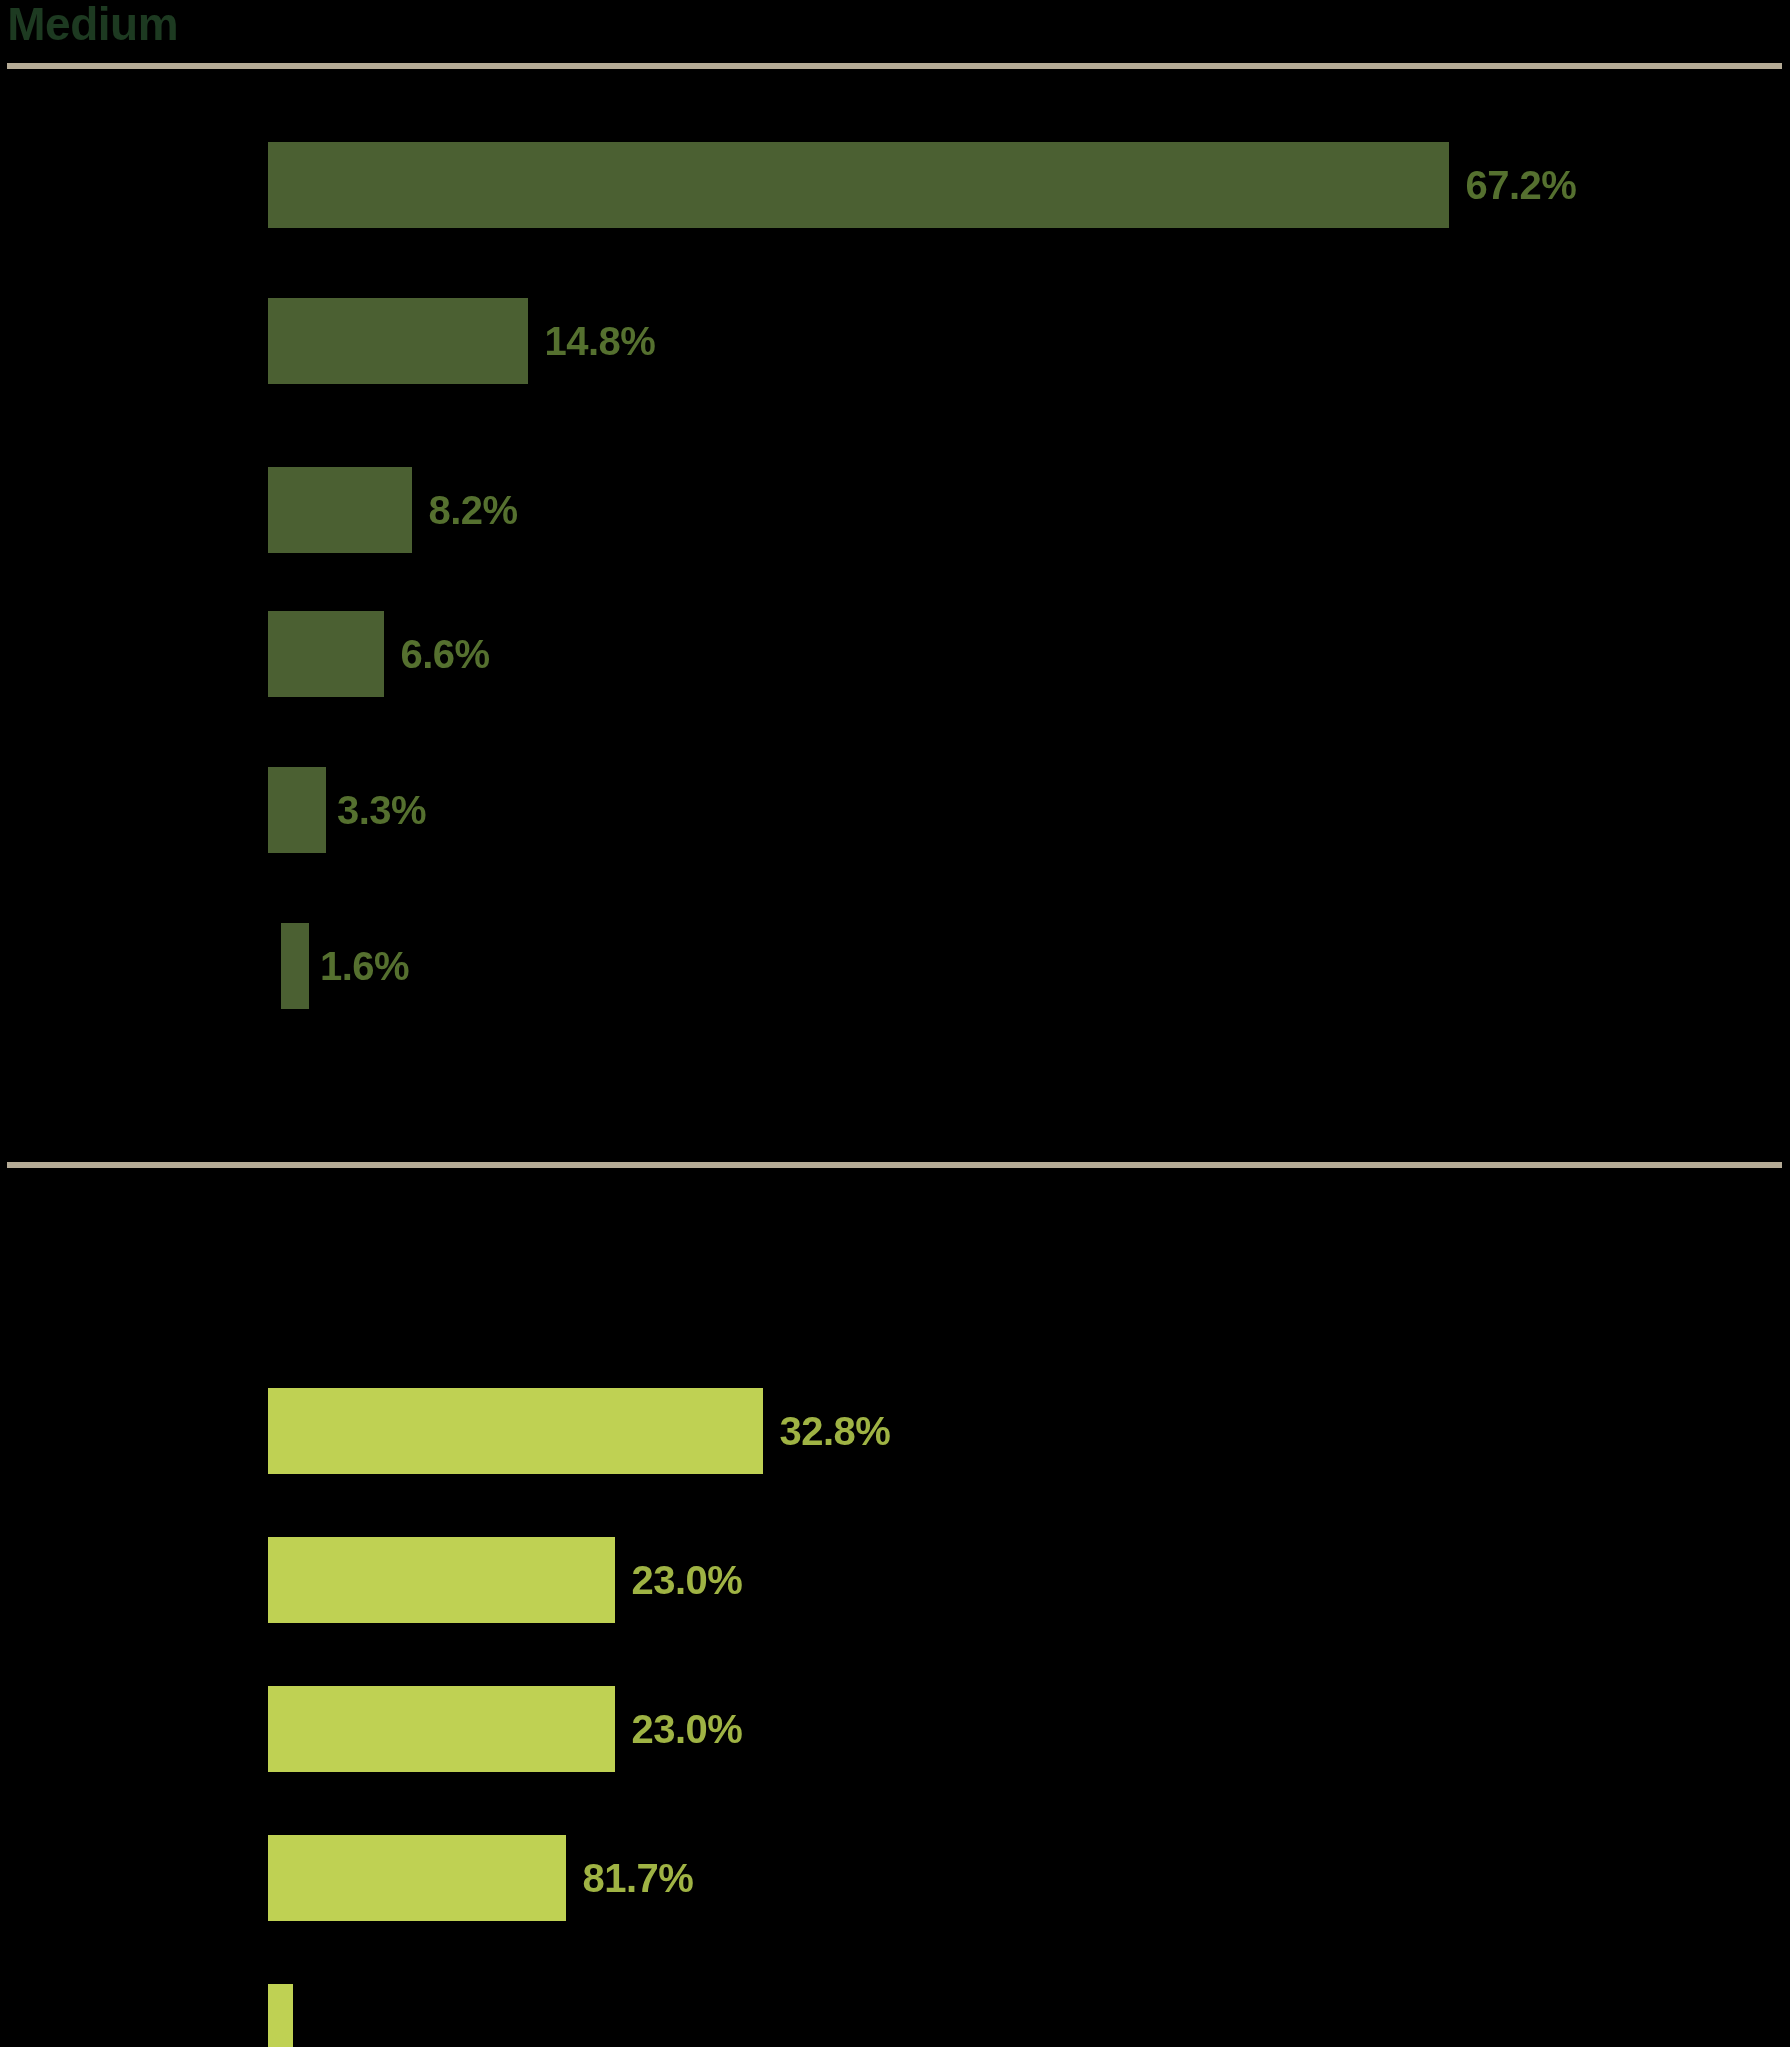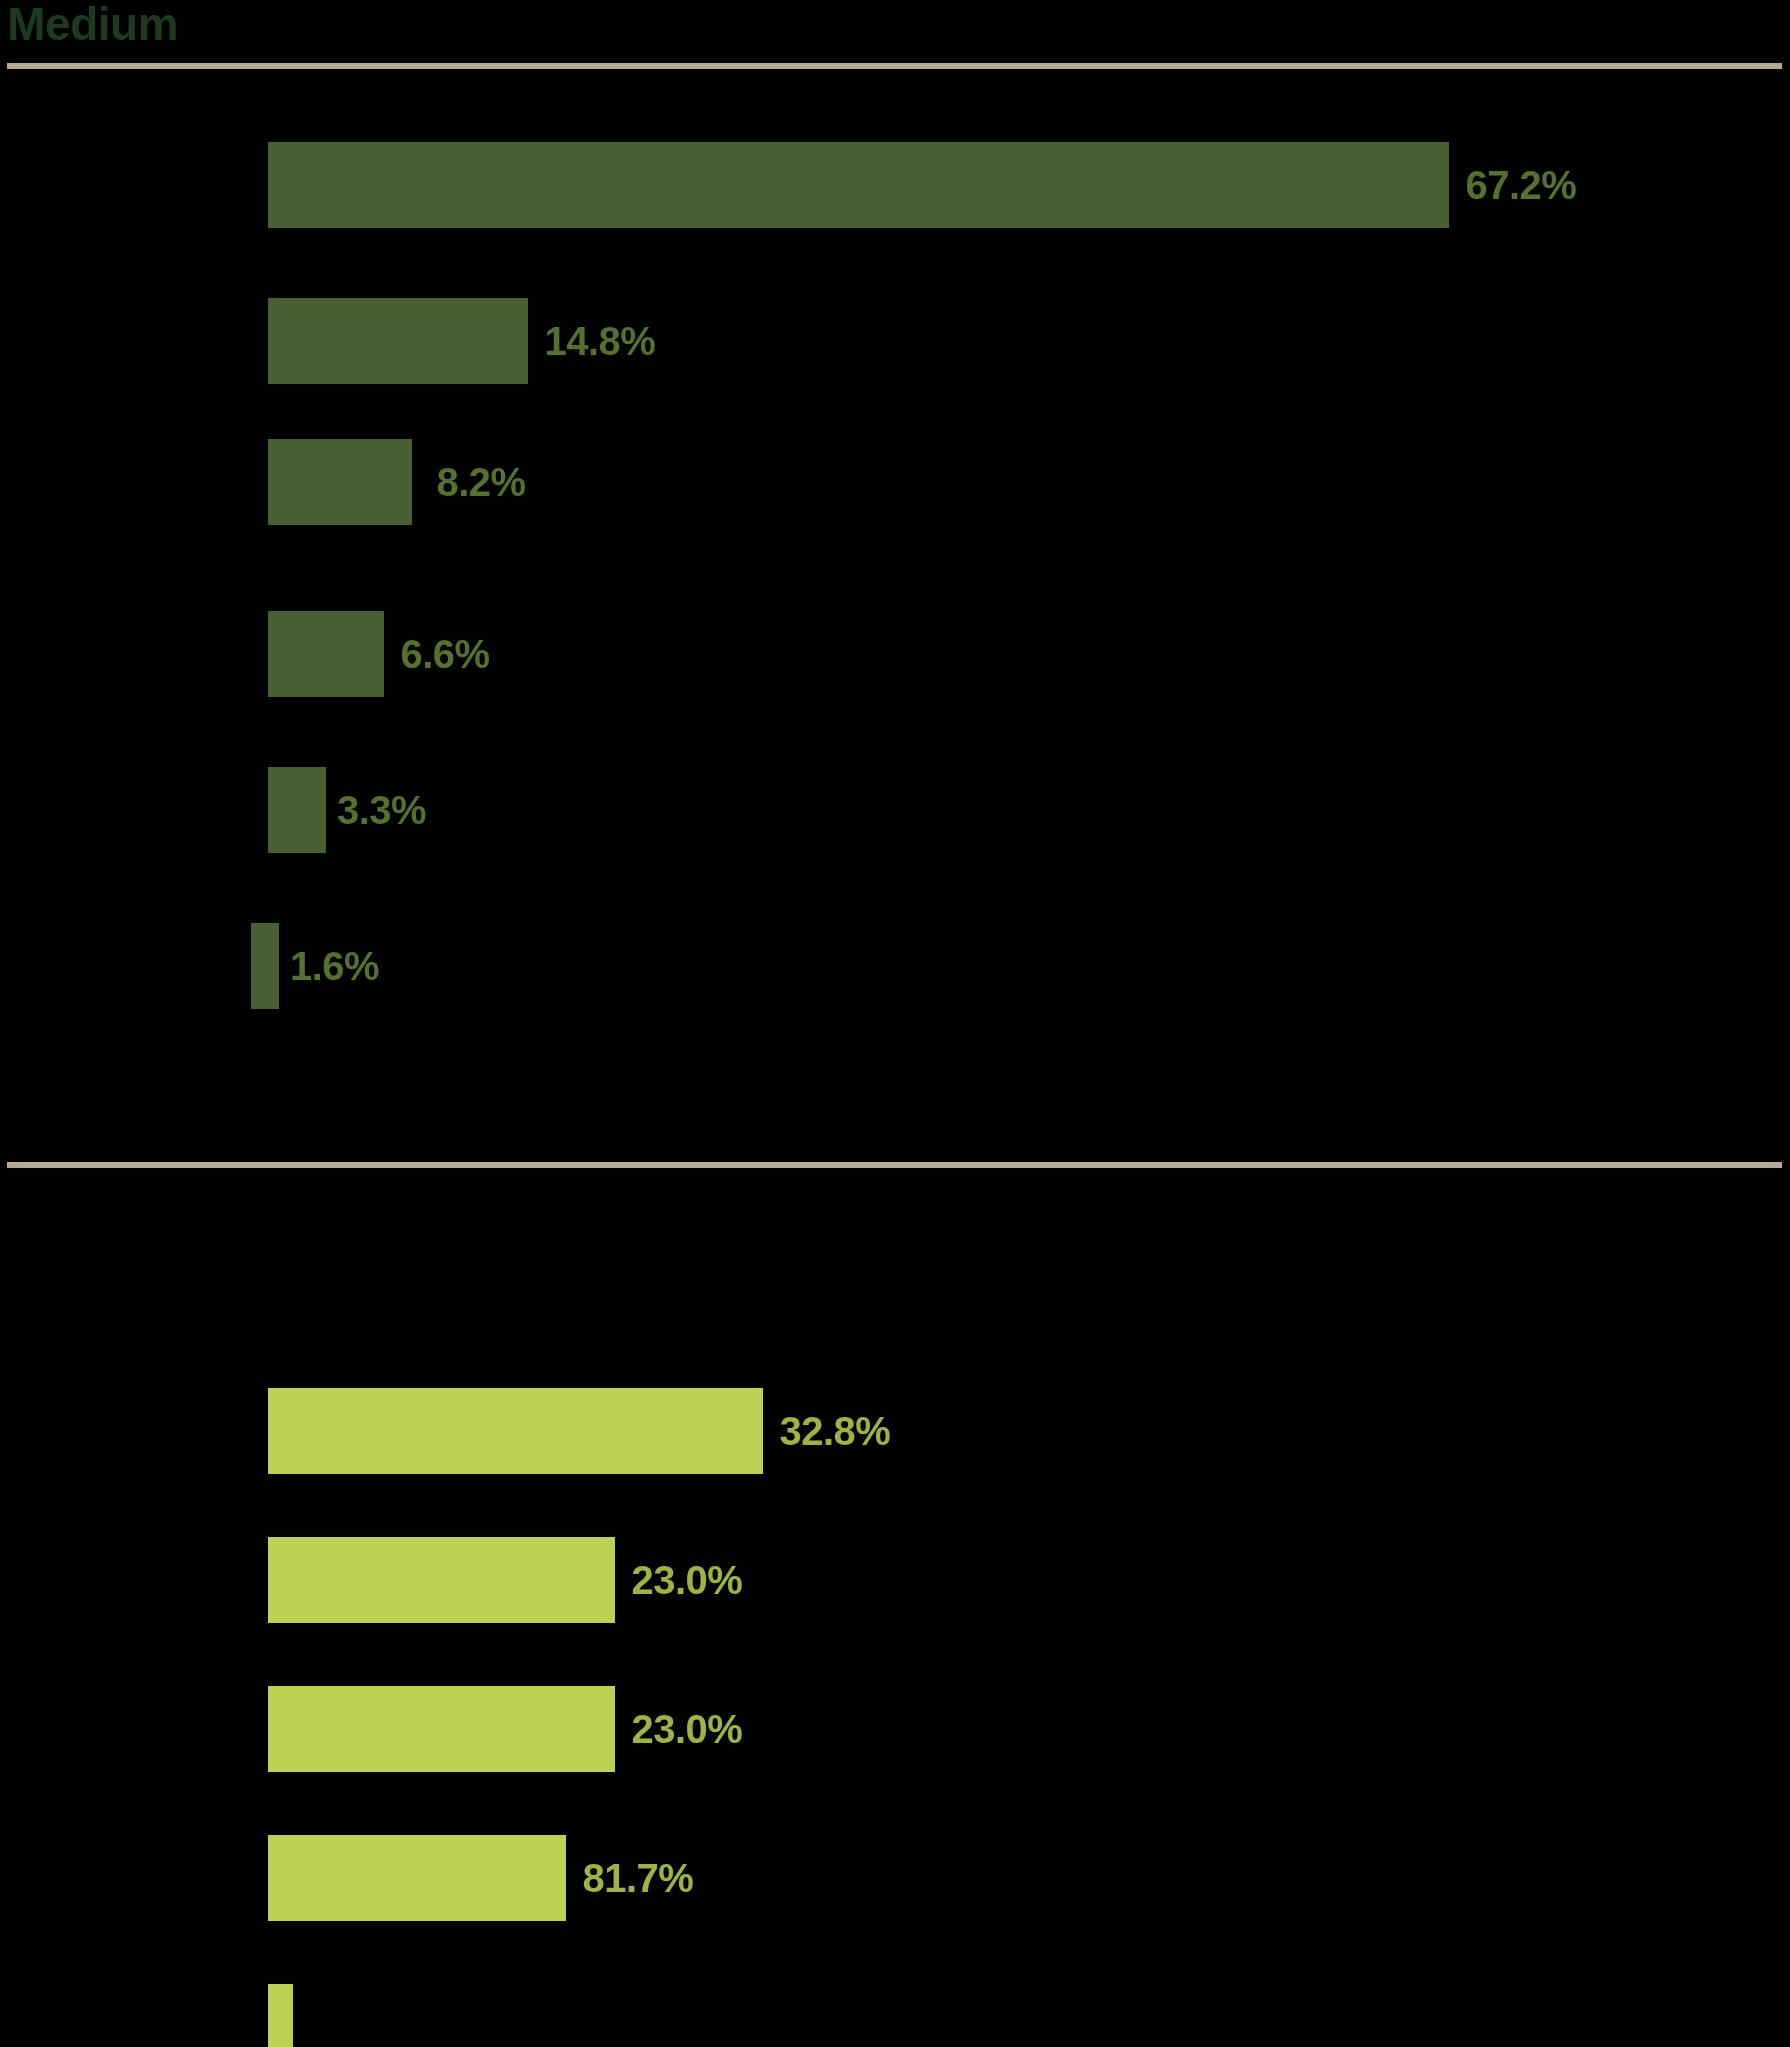--- a/index.html
+++ b/index.html
@@ -69,36 +69,36 @@
       <div class="bar-row" style="top:73px; left:243px;">
         <div class="bar" style="width: 1181px; background: rgb(75, 96, 50);"></div>
         <div class="bar-label" style="color: rgb(85, 112, 47);">67.2%</div>
       </div>
 
       <div class="bar-row" style="top:229px; left:243px;">
         <div class="bar" style="width: 260px; background: rgb(75, 96, 50);"></div>
         <div class="bar-label" style="color: rgb(85, 112, 47);">14.8%</div>
       </div>
 
-      <div class="bar-row" style="top:370px; left:243px;gap:8px;">
+      <div class="bar-row" style="top:398px; left:243px;">
         <div class="bar" style="width: 144px; background: rgb(75, 96, 50);"></div>
         <div class="bar-label" style="color: rgb(85, 112, 47);">8.2%</div>
       </div>
 
       <div class="bar-row" style="top:542px; left:243px;">
         <div class="bar" style="width: 116px; background: rgb(75, 96, 50);"></div>
         <div class="bar-label" style="color: rgb(85, 112, 47);">6.6%</div>
       </div>
 
       <div class="bar-row" style="top:698px; left:243px;">
         <div class="bar" style="width: 58px; background: rgb(75, 96, 50);"></div>
         <div class="bar-label tight" style="color: rgb(85, 112, 47);">3.3%</div>
       </div>
 
-      <div class="bar-row" style="top:854px; left:226px;">
+      <div class="bar-row" style="top:854px; left:256px;">
         <div class="bar" style="width: 28px; background: rgb(75, 96, 50);"></div>
         <div class="bar-label tight" style="color: rgb(85, 112, 47);">1.6%</div>
       </div>
 
     </div>
   </div>
 
   <div class="section" style="top:1147px;">
     <div class="sec-head">
       <div class="sec-rule" style="background: rgb(181, 171, 150);"></div>

